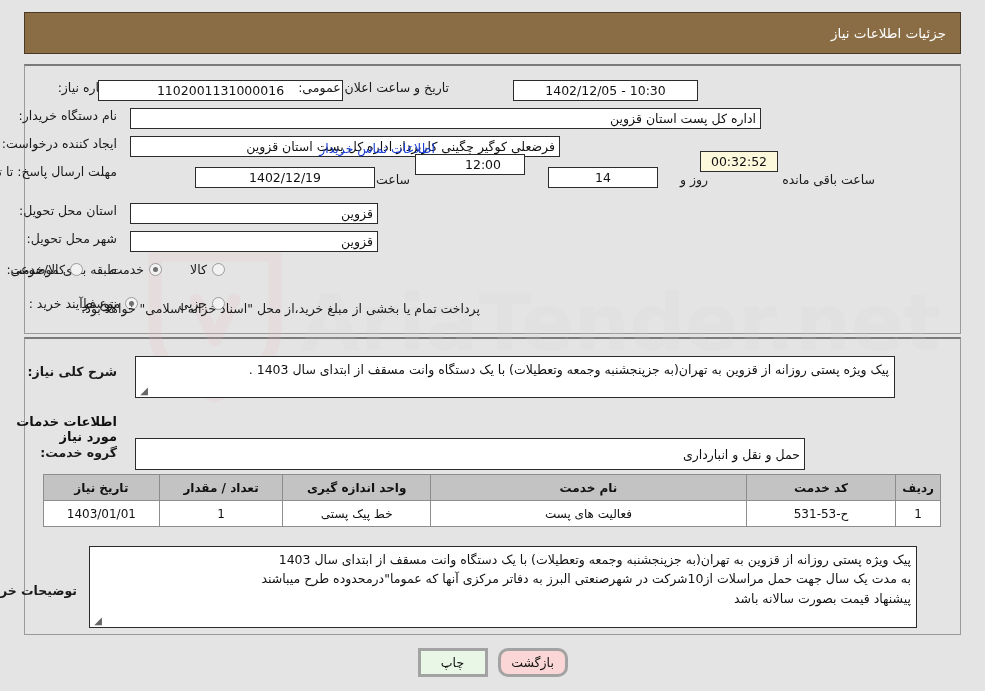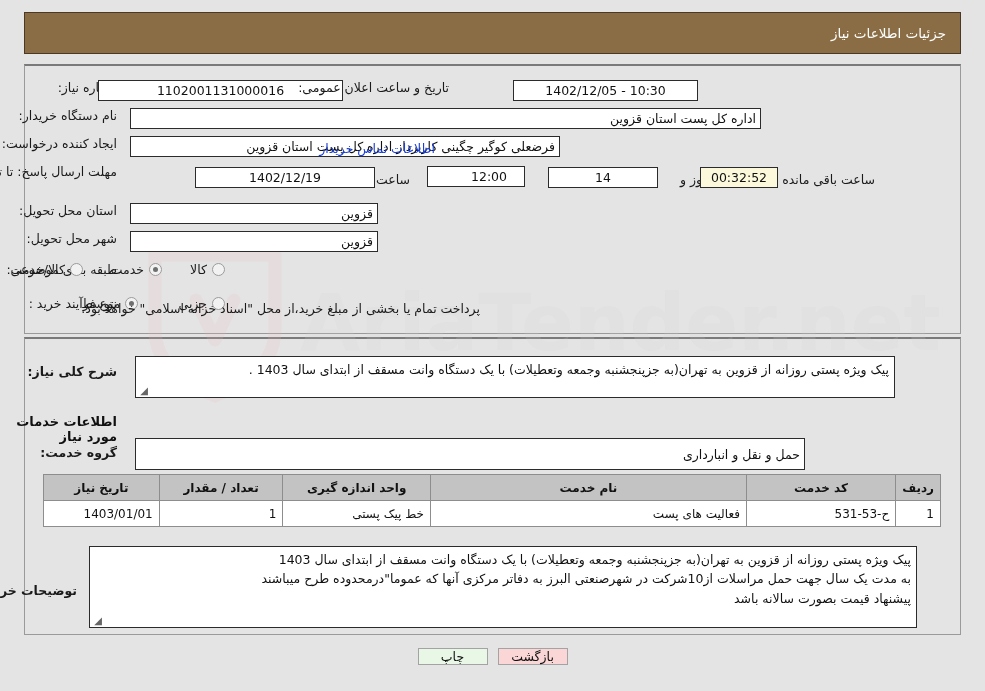--- a/index.html
+++ b/index.html
@@ -150,42 +150,42 @@
     height: 26px;
     padding: 4px 6px;
     white-space: nowrap;
   }
   table.grid td {
     background: #ffffff;
     border: 1px solid #8d8d8d;
     color: #111;
     height: 26px;
     padding: 0 6px;
-    text-align: right;
+    text-align: center;
     white-space: nowrap;
     margin-left: 12px;
   }
 
   
   .btns {
     position: absolute;
     left: 0; top: 648px; width: 985px;
     display: flex; justify-content: center; gap: 10px;
     z-index: 2;
   }
   .btn {
-    border: 1px solid #a3a3a3;
-    height: 17px; min-width: 70px;
+    border: 3px solid #a3a3a3;
+    height: 29px; min-width: 70px;
     font-size: 12.5px;
     display: flex; align-items: center; justify-content: center;
     cursor: pointer;
     color: #111;
   }
   .btn.print  { background: #e9f7e6; }
-  .btn.back   { background: #fbd6d6; }
+  .btn.back   { background: #fbd6d6; border-radius: 10px; }
 </style>
 </head>
 <body>
 
 <div id="page">
 
   <svg class="watermark" viewBox="0 0 985 691">
     <g opacity="0.55">
       <path d="M155 255 L155 330 Q155 372 215 396 Q275 372 275 330 L275 255 Z" fill="none" stroke="#e9b8bc" stroke-width="13"></path>
       <path d="M196 300 L215 340 L234 300" fill="none" stroke="#e9b8bc" stroke-width="13" stroke-linecap="round" stroke-linejoin="round"></path>
@@ -222,26 +222,26 @@
     <span class="link">اطلاعات تماس خریدار</span>
   </div>
 
   <div class="row" style="right:868px; top:164px; width:105px; display:block; z-index:4;">
     <span class="lbl" style="display:block; line-height:1.25;">مهلت ارسال پاسخ: تا تاریخ:</span>
   </div>
   <div class="fld center" style="position:absolute; right:610px; top:167px; width:180px; z-index:4;">1402/12/19</div>
   <div style="position:absolute; right:575px; top:169px; z-index:4;">
     <span class="plain">ساعت</span>
   </div>
-  <div class="fld center" style="position:absolute; right:460px; top:166px; width:98px; z-index:4;padding-left:30px;">12:00</div>
+  <div class="fld center" style="position:absolute; right:460px; top:154px; width:110px; z-index:4;padding-left:30px;">12:00</div>
   <div class="fld center" style="position:absolute; right:327px; top:167px; width:110px; z-index:4;">14</div>
   <div style="position:absolute; right:277px; top:169px; z-index:4;">
     <span class="plain">روز و</span>
   </div>
-  <div class="fld timer" style="position:absolute; right:207px; top:167px; width:78px; z-index:4;">00:32:52</div>
+  <div class="fld timer" style="position:absolute; right:207px; top:151px; width:78px; z-index:4;">00:32:52</div>
   <div style="position:absolute; right:110px; top:169px; z-index:4;">
     <span class="plain">ساعت باقی مانده</span>
   </div>
 
   <div class="row" style="right:868px; top:203px; z-index:4;">
     <span class="lbl">استان محل تحویل:</span>
   </div>
   <div class="fld right" style="position:absolute; right:607px; top:203px; width:248px; z-index:4;">قزوین</div>
 
   <div class="row" style="right:868px; top:231px; z-index:4;">

